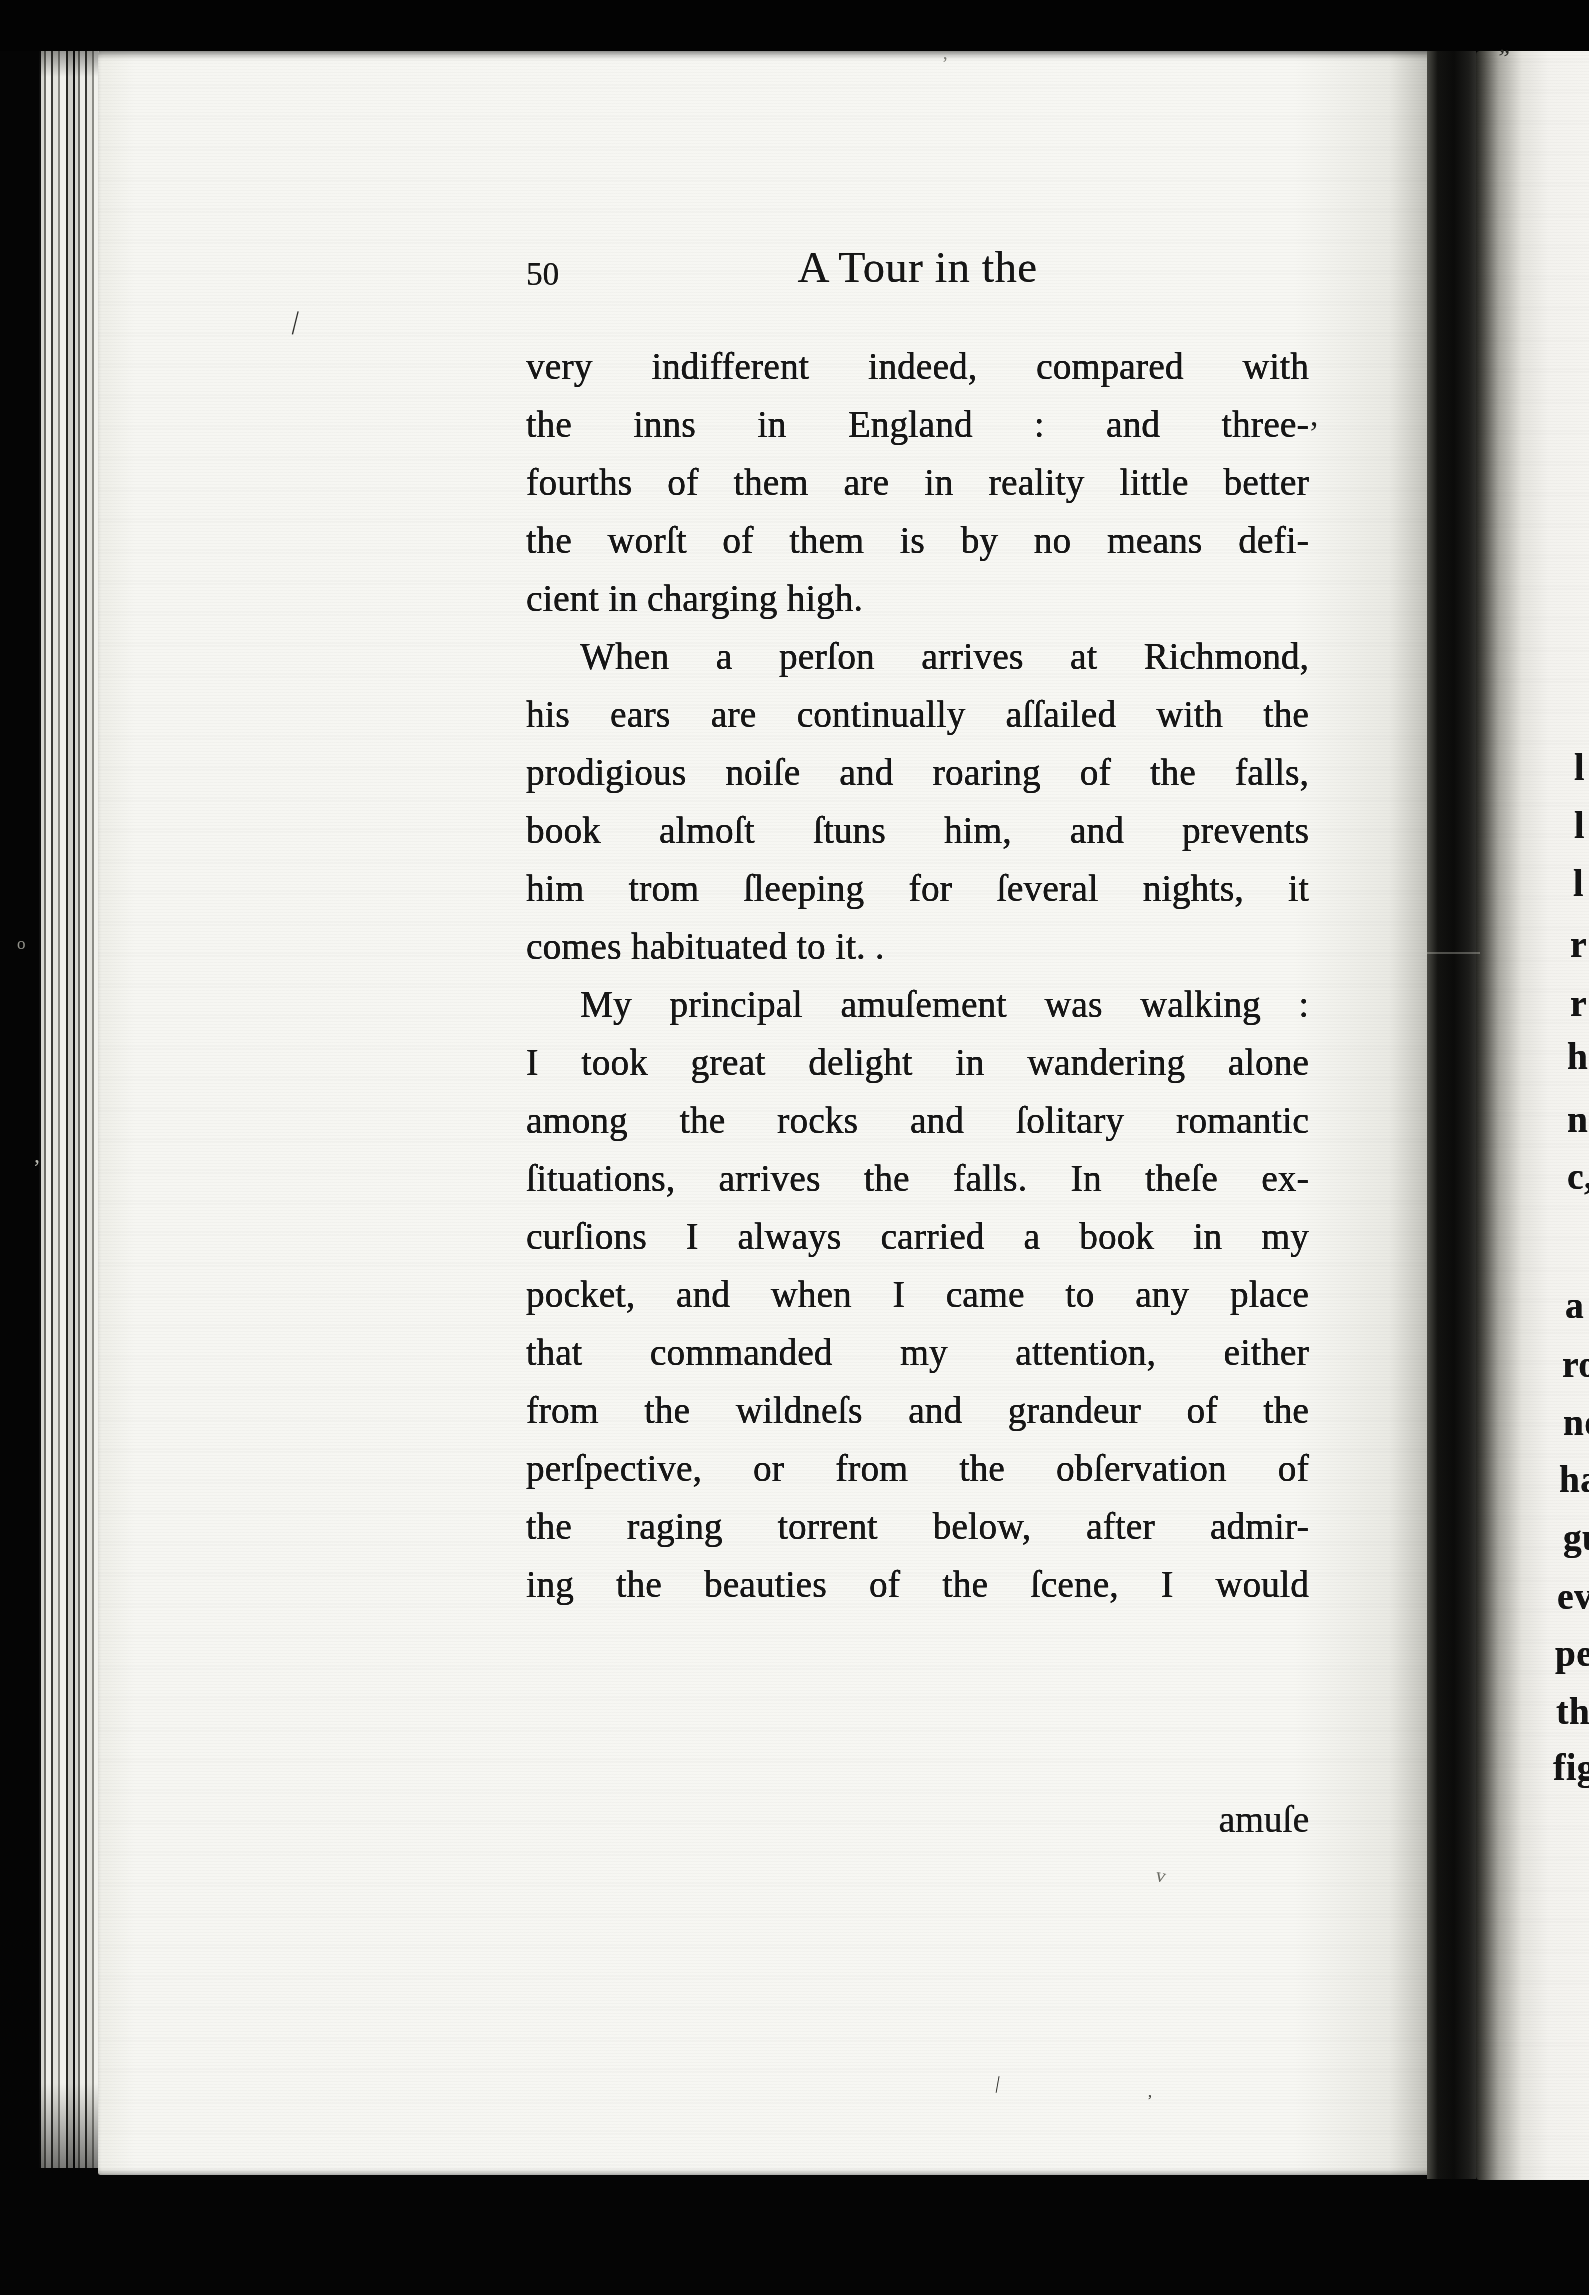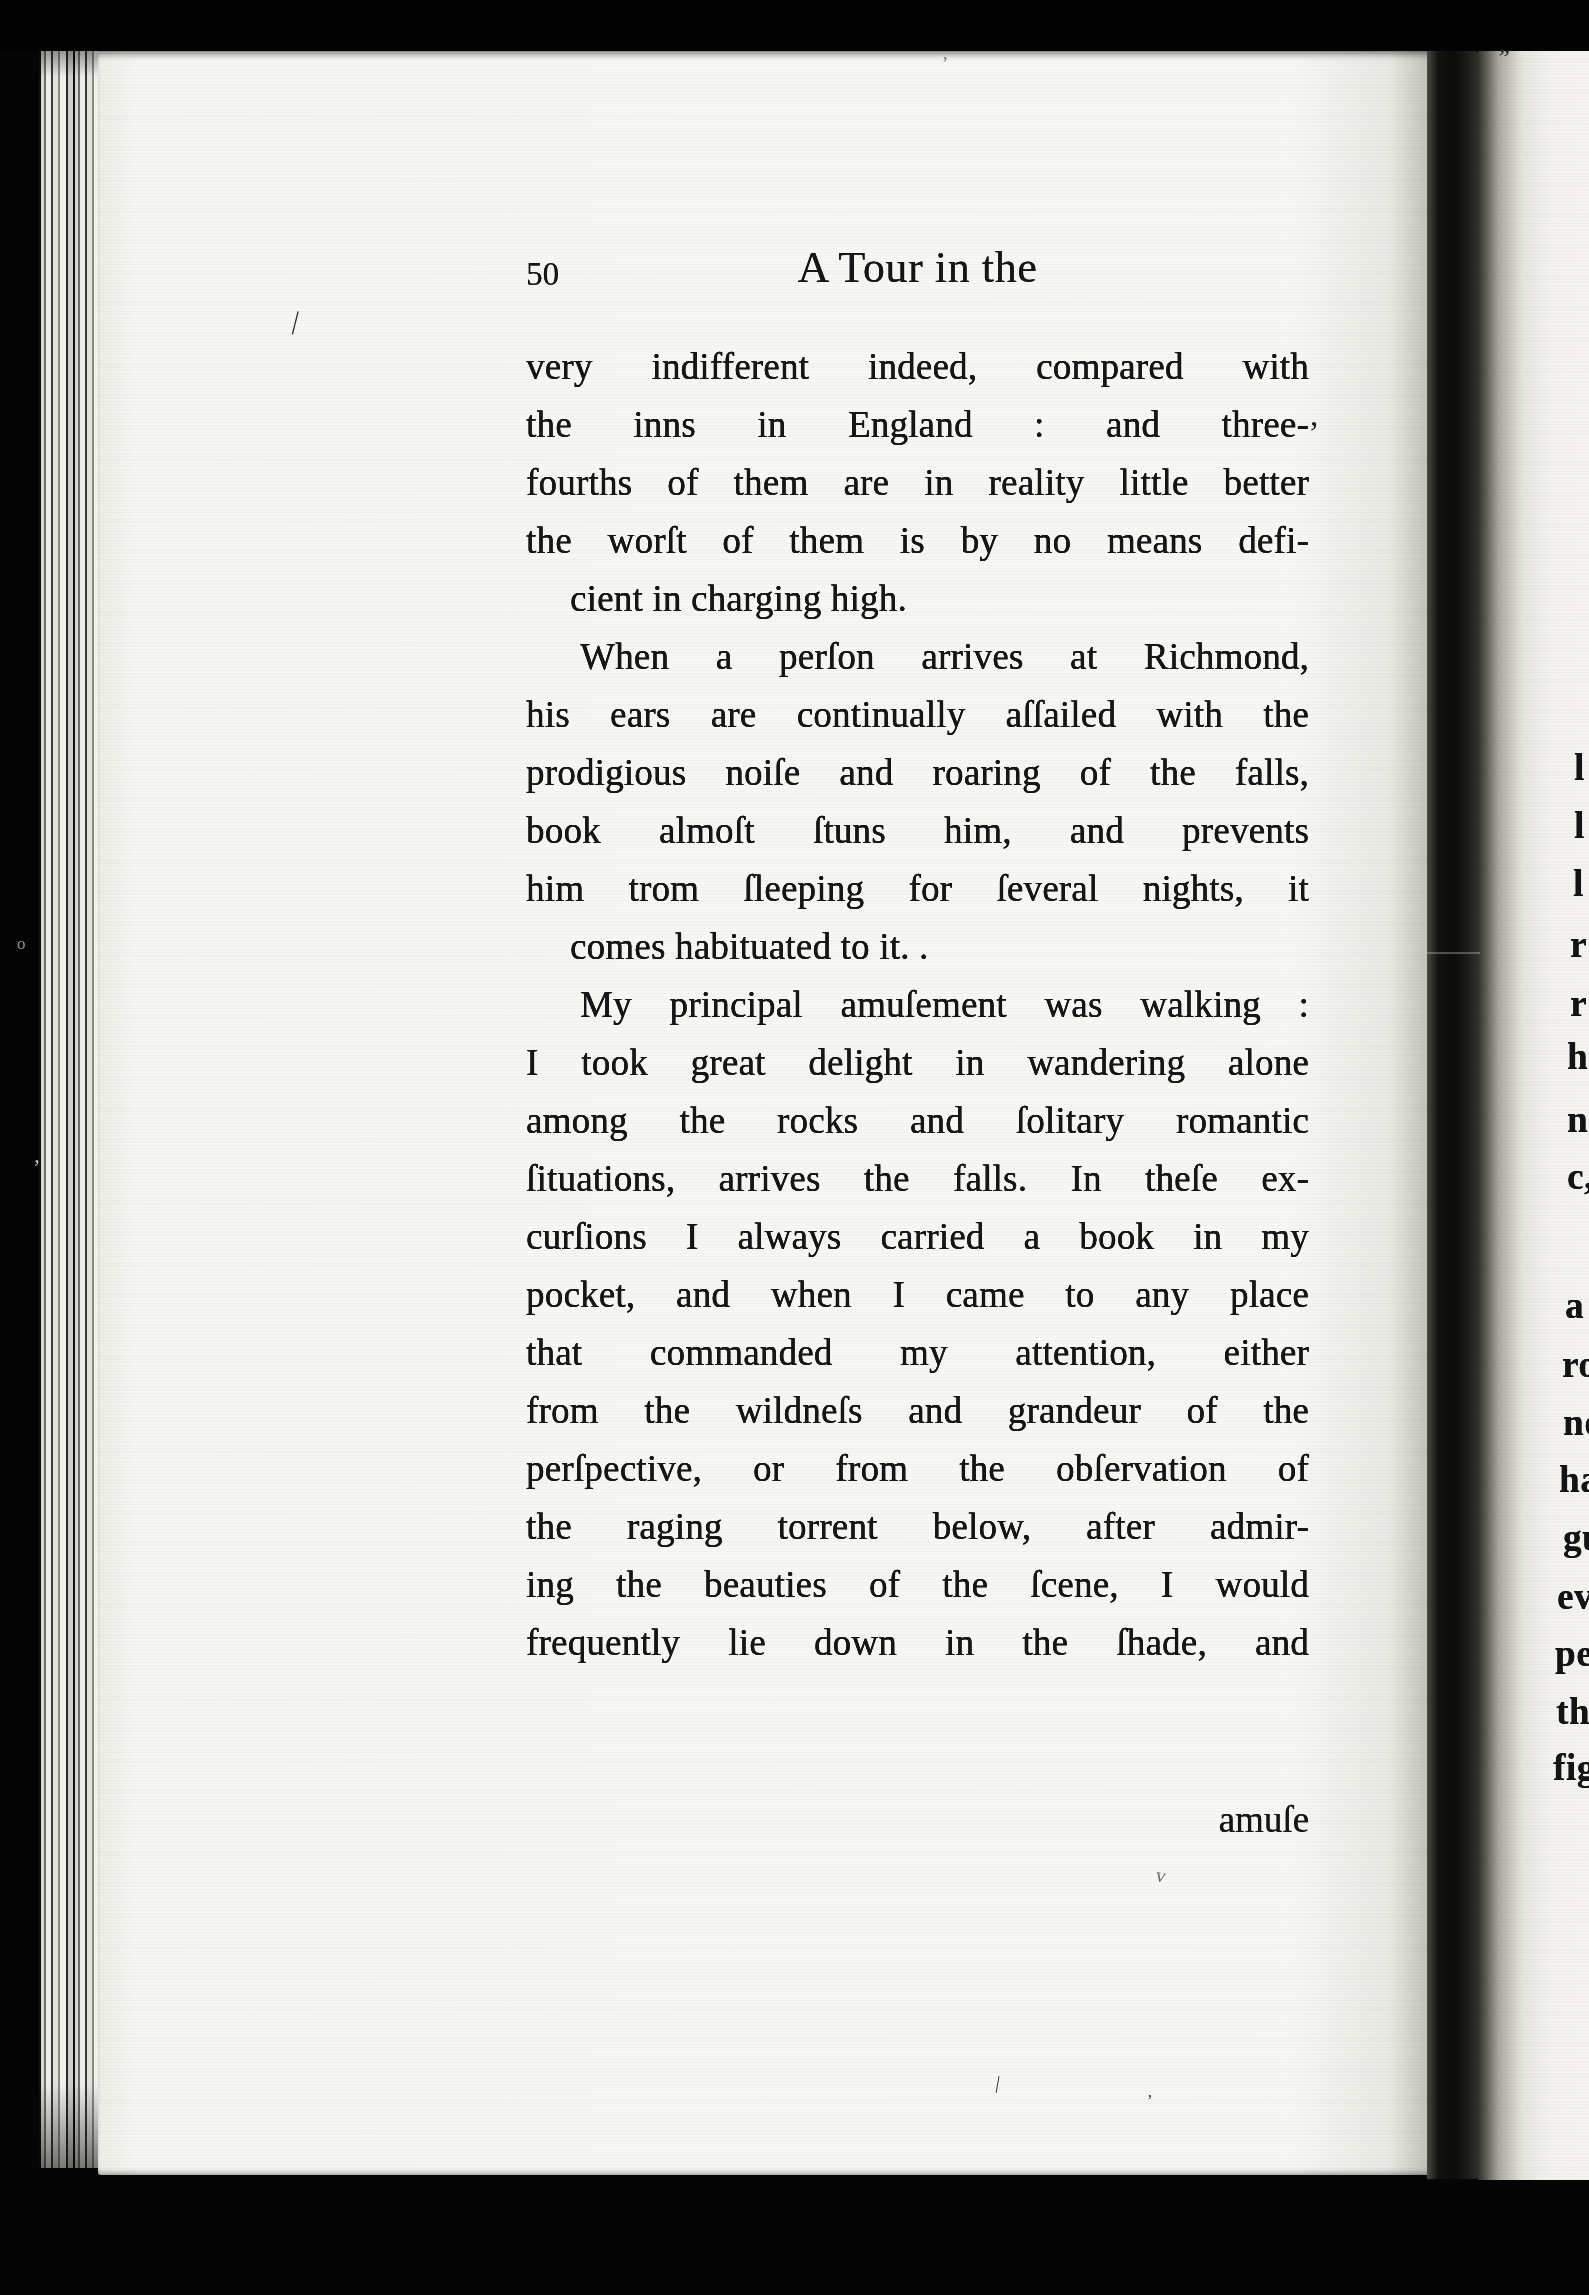--- a/index.html
+++ b/index.html
@@ -23,21 +23,21 @@
     color:#161616;padding-left:30px;}
   .page-number{position:absolute;left:428px;top:207px;font-size:33px;line-height:1;
     text-shadow:0.2px 0 currentColor;}
   .running-header{position:absolute;left:428px;top:193px;width:783px;text-align:center;
     font-size:44px;line-height:1.1;letter-spacing:0.6px;text-shadow:0.2px 0 currentColor;}
   .text-block{position:absolute;left:428px;top:287px;width:783px;}
   .line{height:58px;line-height:58px;font-size:37px;white-space:nowrap;
     text-align:justify;text-align-last:justify;letter-spacing:0.2px;
     text-shadow:0.3px 0 currentColor, 0 0.2px currentColor;}
   .line.indent{text-indent:54px;}
-  .line.short{text-align-last:left;white-space:normal;margin-left:44px;}
+  .line.short{text-align-last:left;white-space:normal;}
   .catchword{position:absolute;left:428px;top:1740px;width:783px;text-align:right;
     font-size:37px;line-height:58px;text-shadow:0.3px 0 currentColor;}
   .gutter{position:absolute;left:1427px;top:51px;width:49px;height:2128px;z-index:3;
     background:linear-gradient(90deg,#4a4a44 0,#131311 22%,#0b0b0a 55%,#1c1c1a 85%,#2e2e2b 100%);}
   .gutter-line{position:absolute;left:1427px;top:952px;width:53px;height:1.8px;
     background:rgba(245,245,235,.28);z-index:4;}
   .facing-page{position:absolute;left:1476px;top:51px;width:114px;height:2129px;z-index:3;
     background:
       repeating-linear-gradient(0deg, rgba(0,0,0,0.02) 0 1.2px, rgba(0,0,0,0) 1.2px 3.1px),
       linear-gradient(90deg,#262622 0,#55544e 8.6px,#a9a8a1 23px,#e4e3dd 46px,#f3f2ee 73px,#f5f4f0 100%);
@@ -72,21 +72,20 @@
         <div class="line">I took great delight in wandering alone</div>
         <div class="line">among the rocks and ſolitary romantic</div>
         <div class="line">ſituations, arrives the falls. In theſe ex-</div>
         <div class="line">curſions I always carried a book in my</div>
         <div class="line">pocket, and when I came to any place</div>
         <div class="line">that commanded my attention, either</div>
         <div class="line">from the wildneſs and grandeur of the</div>
         <div class="line">perſpective, or from the obſervation of</div>
         <div class="line">the raging torrent below, after admir-</div>
         <div class="line">ing the beauties of the ſcene, I would</div>
-        <div class="line">frequently lie down in the ſhade, and</div>
       </div>
     <div class="catchword">amuſe</div>
   </div>
 
   <div class="gutter"></div>
   <div class="gutter-line"></div>
 
   <div class="facing-page">
     <div>
         <span class="frag" style="left: 98px; top: 698px;">l</span>

